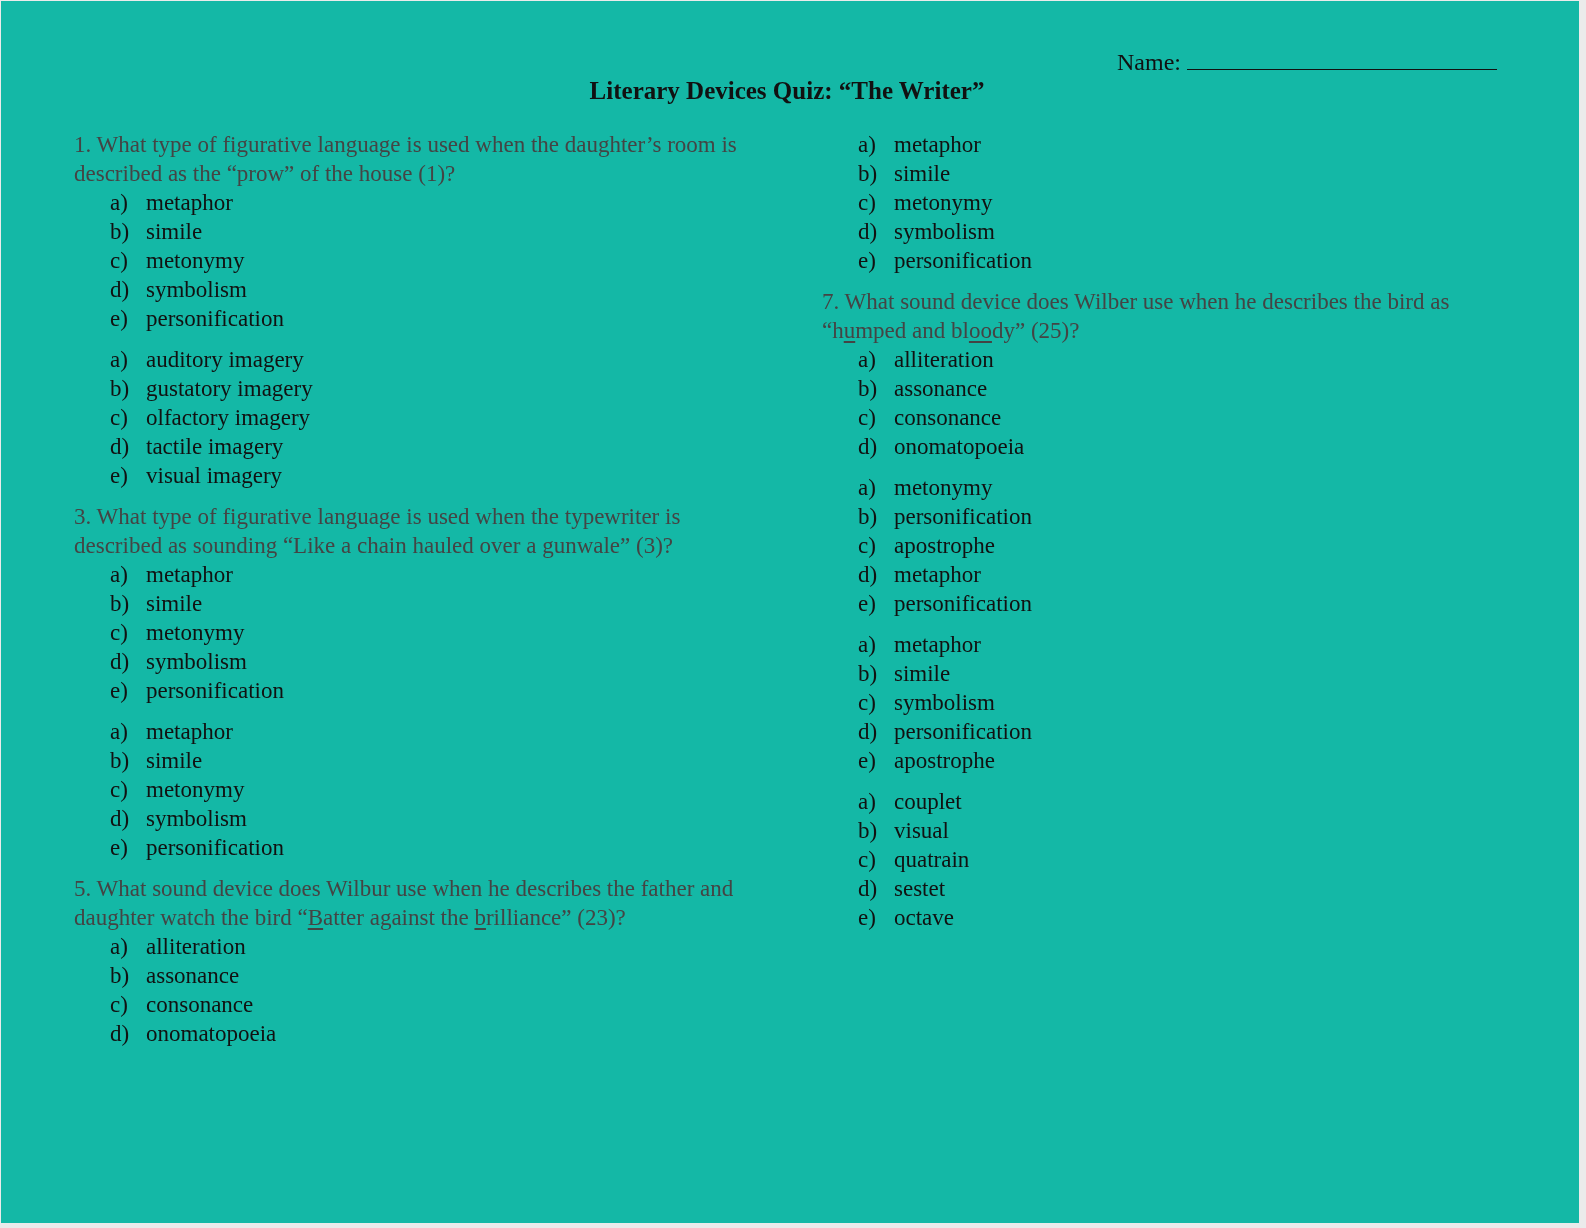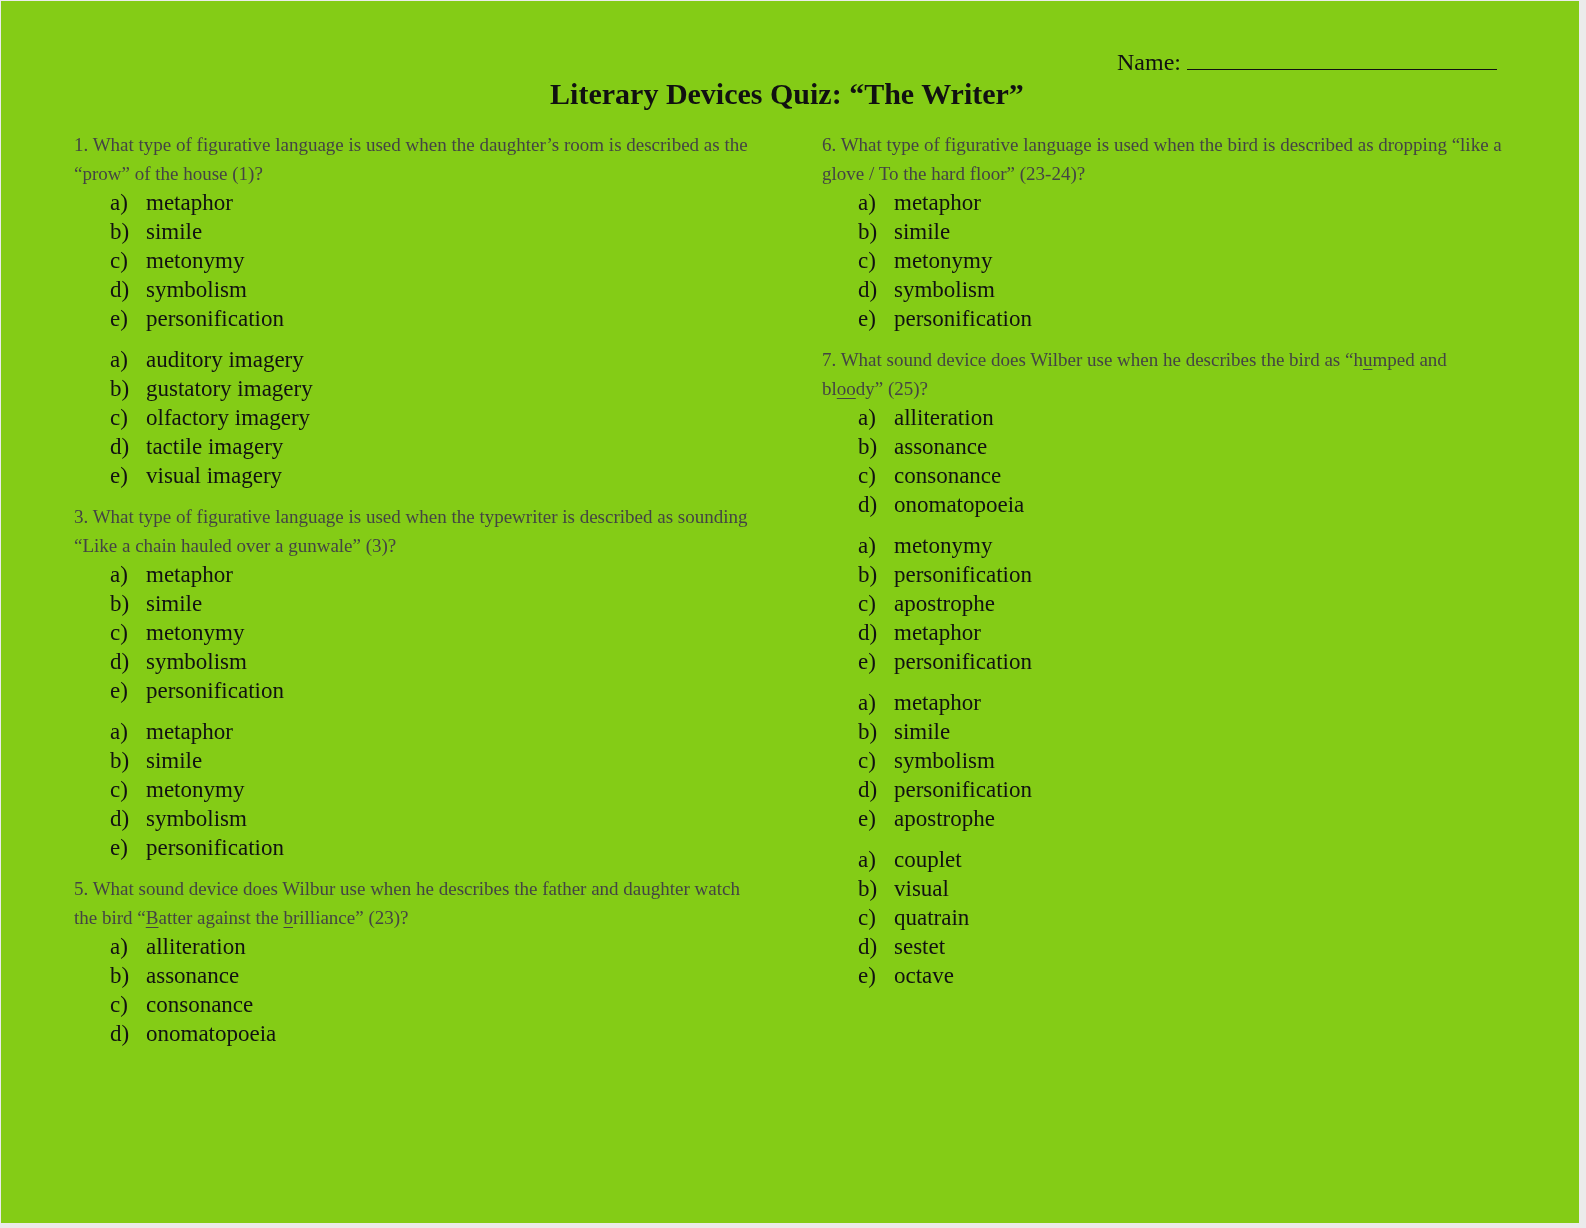--- a/index.html
+++ b/index.html
@@ -13,21 +13,21 @@
       position: relative;
       overflow: hidden;
       font-family: "Liberation Serif", "DejaVu Serif", serif;
     }
     .page {
       position: absolute;
       left: 1px;
       top: 1px;
       width: 1578px;
       height: 1222px;
-      background: #84cc16;
+      background: #14b8a6;
     }
     .name-line {
       position: absolute;
       left: 1116px;
       top: 46px;
       font-size: 24px;
       color: #111;
       white-space: nowrap;
     }
     .name-line .blank {
@@ -38,35 +38,35 @@
       margin-left: 6px;
       vertical-align: baseline;
     }
     .title {
       position: absolute;
       left: 0;
       width: 1572px;
       top: 76px;
       text-align: center;
       font-weight: bold;
-      font-size: 30px;
+      font-size: 25px;
       color: #111;
     }
     .col {
       position: absolute;
       top: 129px;
       width: 690px;
     }
     .col.left { left: 73px; }
     .col.right { left: 821px; width: 680px; }
     .question {
       margin-bottom: 12px;
     }
     .stem {
-      font-size: 19px;
+      font-size: 23px;
       line-height: 29px;
       color: #444;
     }
     .stem u { text-decoration: underline; text-underline-offset: 3px; }
     .options {
       list-style: none;
       margin: 0;
       padding: 0 0 0 36px;
     }
     .option {
@@ -216,21 +216,20 @@
             <span>onomatopoeia</span>
           </li>
       </ul>
     </div>
 
   </div>
 
   <div class="col right">
 
     <div class="question">
-      <div class="stem"><span>6.</span><span> What type of figurative language is used when the bird is described as dropping “like a glove / To the hard floor” (23-24)?</span></div>
       <ul class="options">
         <li class="option">
             <span class="letter">a)</span>
             <span>metaphor</span>
           </li>
         <li class="option">
             <span class="letter">b)</span>
             <span>simile</span>
           </li>
         <li class="option">

